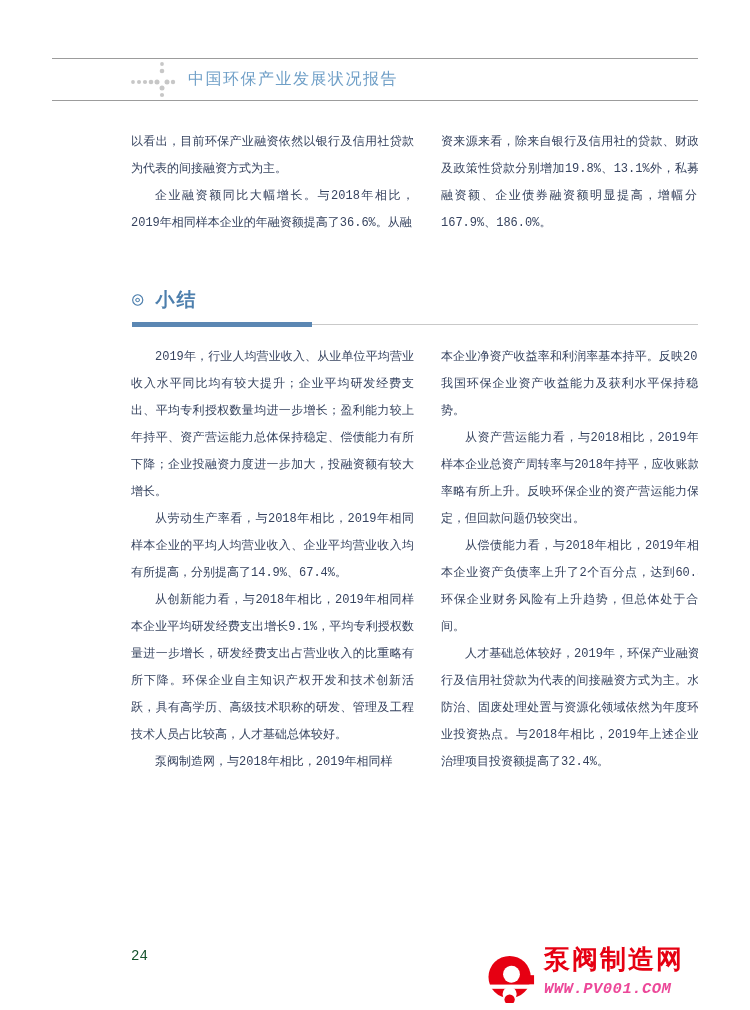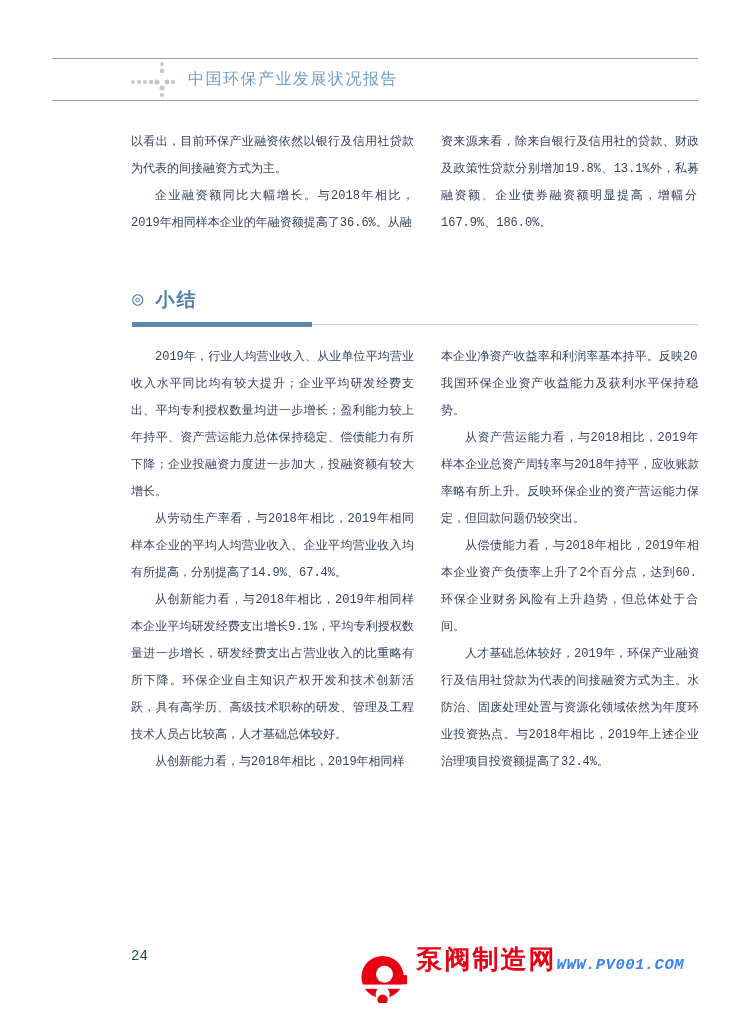--- a/index.html
+++ b/index.html
@@ -50,28 +50,28 @@
   }
 
   
   .page-number {
     position:absolute; left:79px; top:948px; font-size:14px; color:#14532d;
   }
   .brand {
     position:absolute; right:14px; top:946px; display:flex; align-items:flex-start;
   }
   .brand-icon { width:47px; height:50px; margin-right:9px; margin-top:7px; }
-  .brand-text { display:flex; flex-direction:row; }
+  .brand-text { display:flex; flex-direction:column; }
   .brand-name {
     color:#e60012; font-weight:700; font-size:26px; letter-spacing:2px;
     line-height:30px; white-space:nowrap;
   }
   .brand-site {
-    color:#3b82f6; font-weight:700; font-style:italic; font-size:15.5px;
-    letter-spacing:0.5px; margin-top:10px; white-space:nowrap;
+    color:#ec4899; font-weight:700; font-style:italic; font-size:15.5px;
+    letter-spacing:0.5px; margin-top:4px; white-space:nowrap;
   }
 </style>
 </head>
 <body>
 
 <div class="page">
 
   <div class="header">
     <svg class="dots-logo" viewBox="0 0 48 38" xmlns="http://www.w3.org/2000/svg">
       <g fill="#c7c7c7">
@@ -105,21 +105,21 @@
   </div>
   <div class="section-rule">
     <div class="thin"></div>
     <div class="thick"></div>
   </div>
 
   <div class="col col-left summary-cols">
     <p class="indent">2019年，行业人均营业收入、从业单位平均营业收入水平同比均有较大提升；企业平均研发经费支出、平均专利授权数量均进一步增长；盈利能力较上年持平、资产营运能力总体保持稳定、偿债能力有所下降；企业投融资力度进一步加大，投融资额有较大增长。</p>
     <p class="indent">从劳动生产率看，与2018年相比，2019年相同样本企业的平均人均营业收入、企业平均营业收入均有所提高，分别提高了14.9%、67.4%。</p>
     <p class="indent">从创新能力看，与2018年相比，2019年相同样本企业平均研发经费支出增长9.1%，平均专利授权数量进一步增长，研发经费支出占营业收入的比重略有所下降。环保企业自主知识产权开发和技术创新活跃，具有高学历、高级技术职称的研发、管理及工程技术人员占比较高，人才基础总体较好。</p>
-    <p class="indent">从创新能力看，与2018年相比，2019年相同样</p>
+    <p class="indent">泵阀制造网，与2018年相比，2019年相同样</p>
   </div>
   <div class="col col-right summary-cols">
     <p>本企业净资产收益率和利润率基本持平。反映2019年我国环保企业资产收益能力及获利水平保持稳定态势。</p>
     <p class="indent">从资产营运能力看，与2018相比，2019年相同样本企业总资产周转率与2018年持平，应收账款周转率略有所上升。反映环保企业的资产营运能力保持稳定，但回款问题仍较突出。</p>
     <p class="indent">从偿债能力看，与2018年相比，2019年相同样本企业资产负债率上升了2个百分点，达到60.5%。环保企业财务风险有上升趋势，但总体处于合理区间。</p>
     <p class="indent">人才基础总体较好，2019年，环保产业融资以银行及信用社贷款为代表的间接融资方式为主。水污染防治、固废处理处置与资源化领域依然为年度环保产业投资热点。与2018年相比，2019年上述企业环境治理项目投资额提高了32.4%。</p>
   </div>
 
   <div class="page-number">24</div>
 

